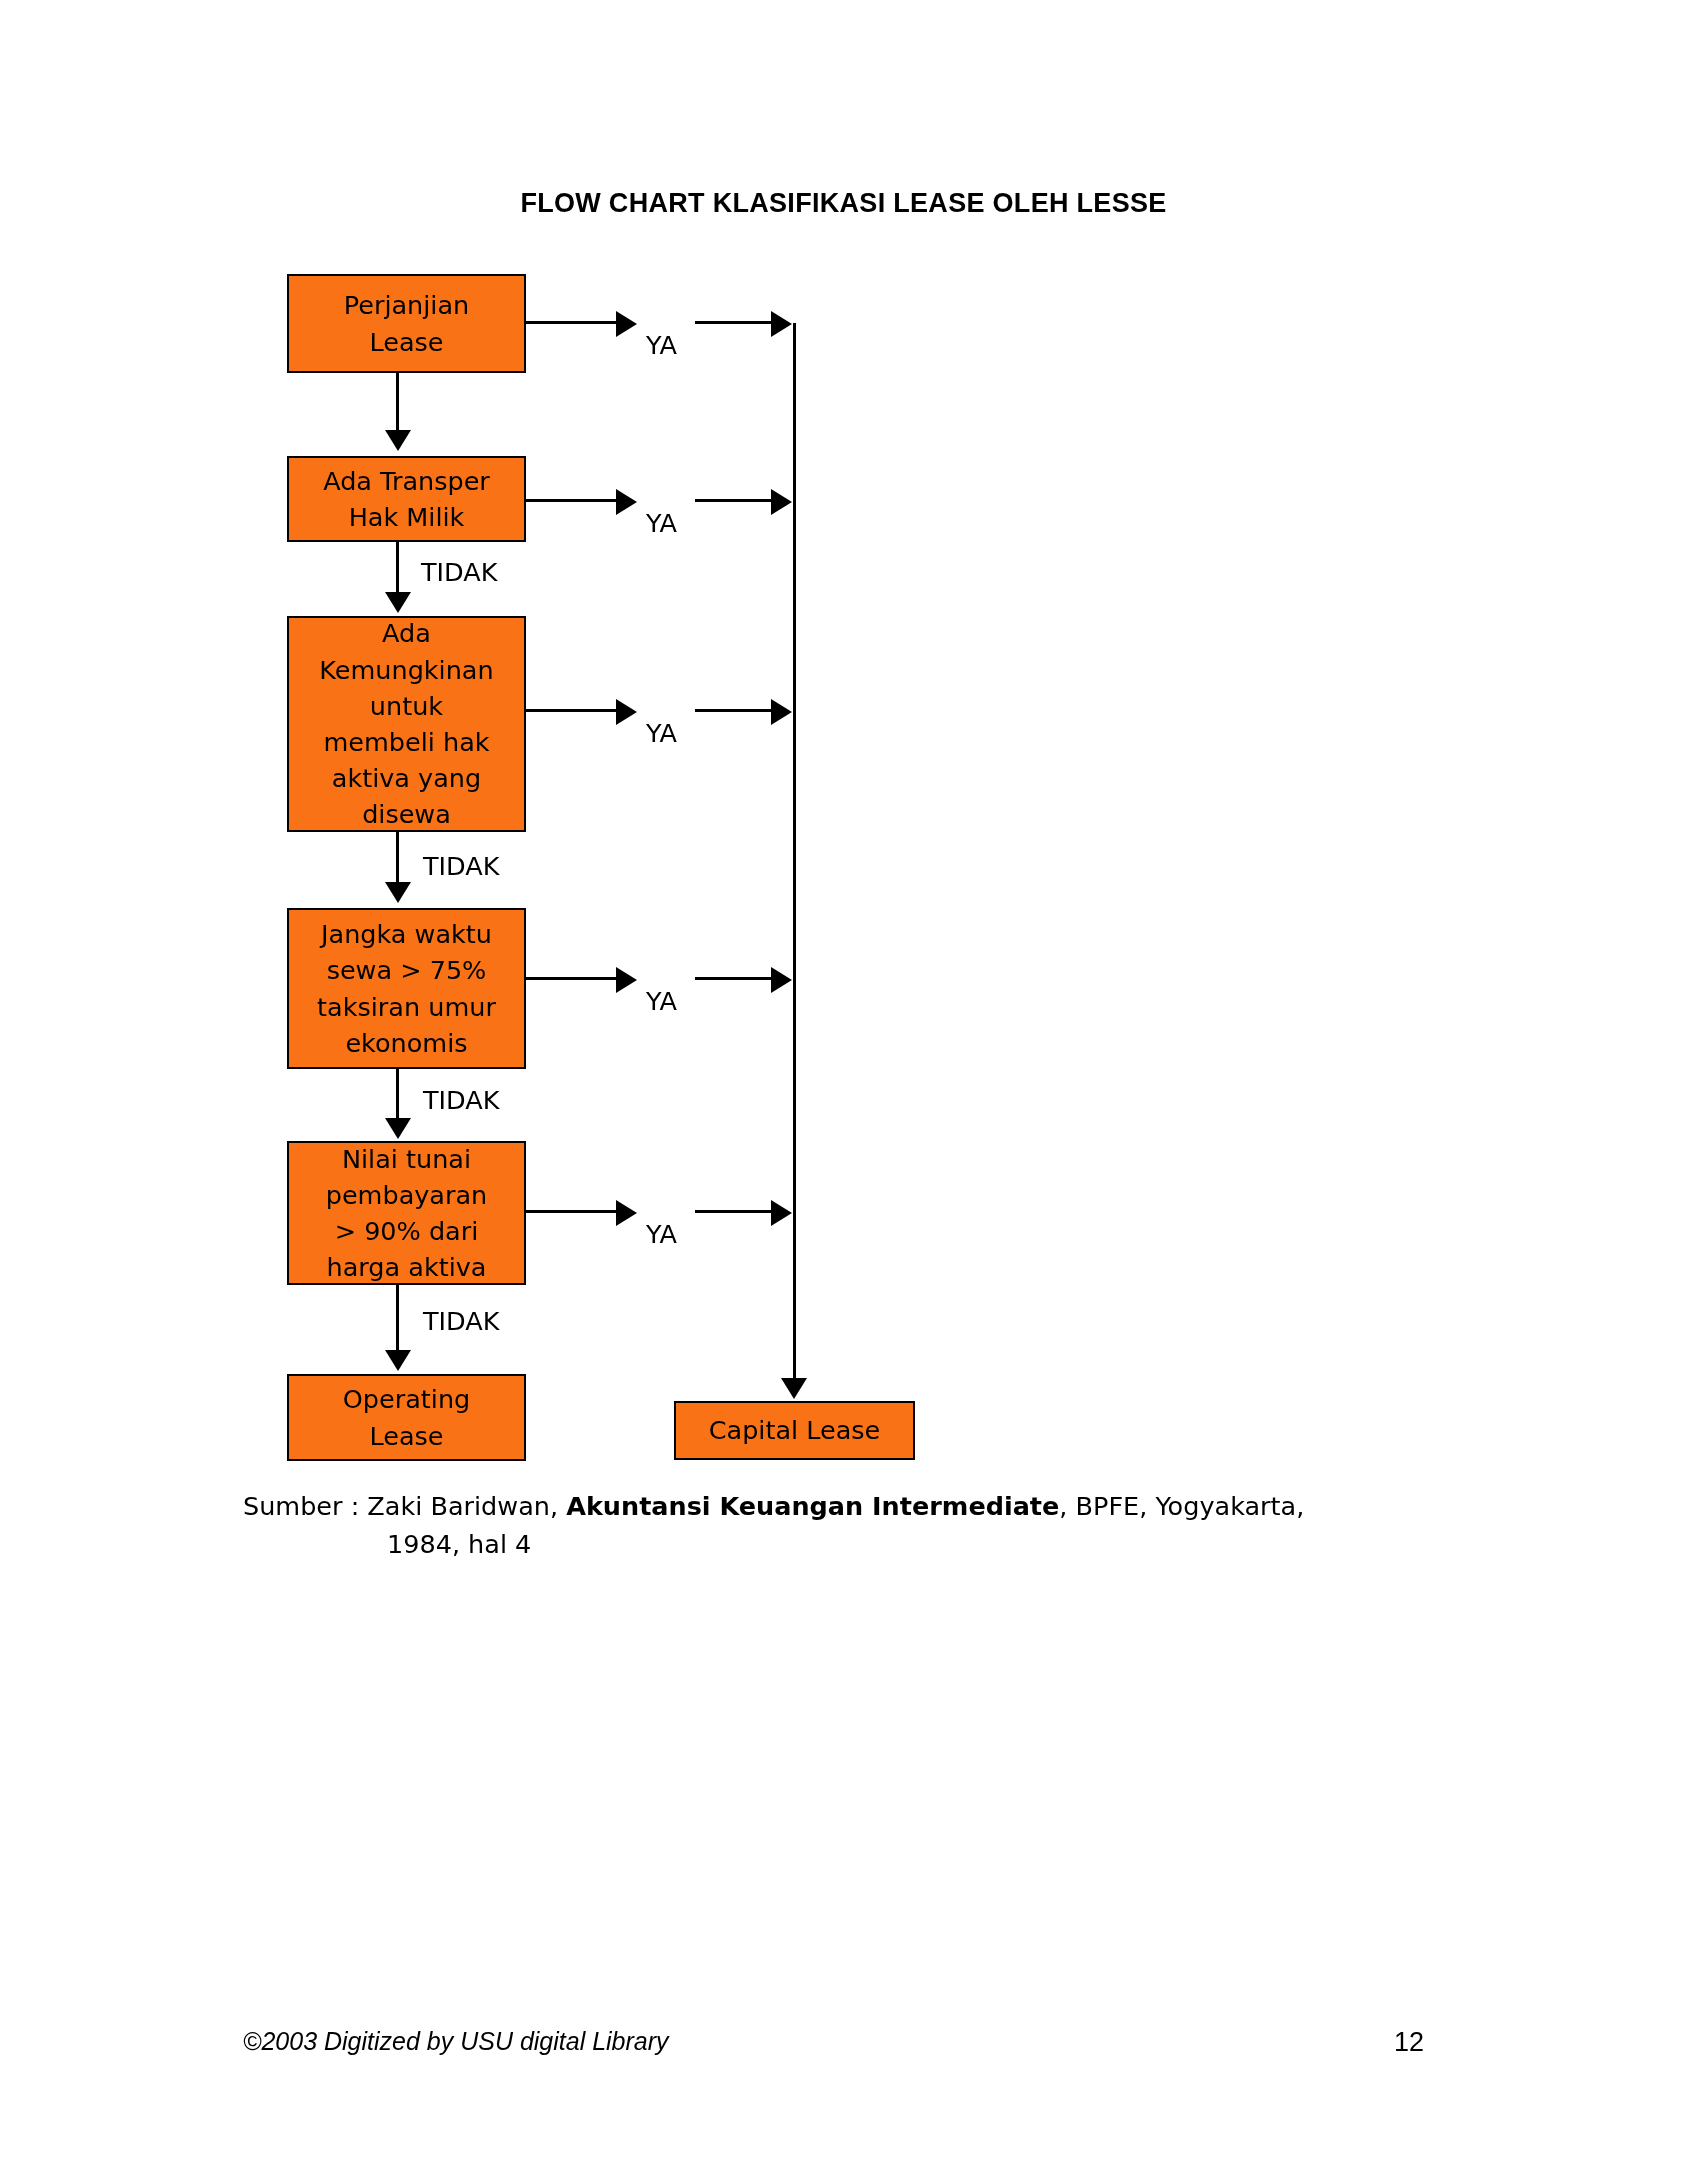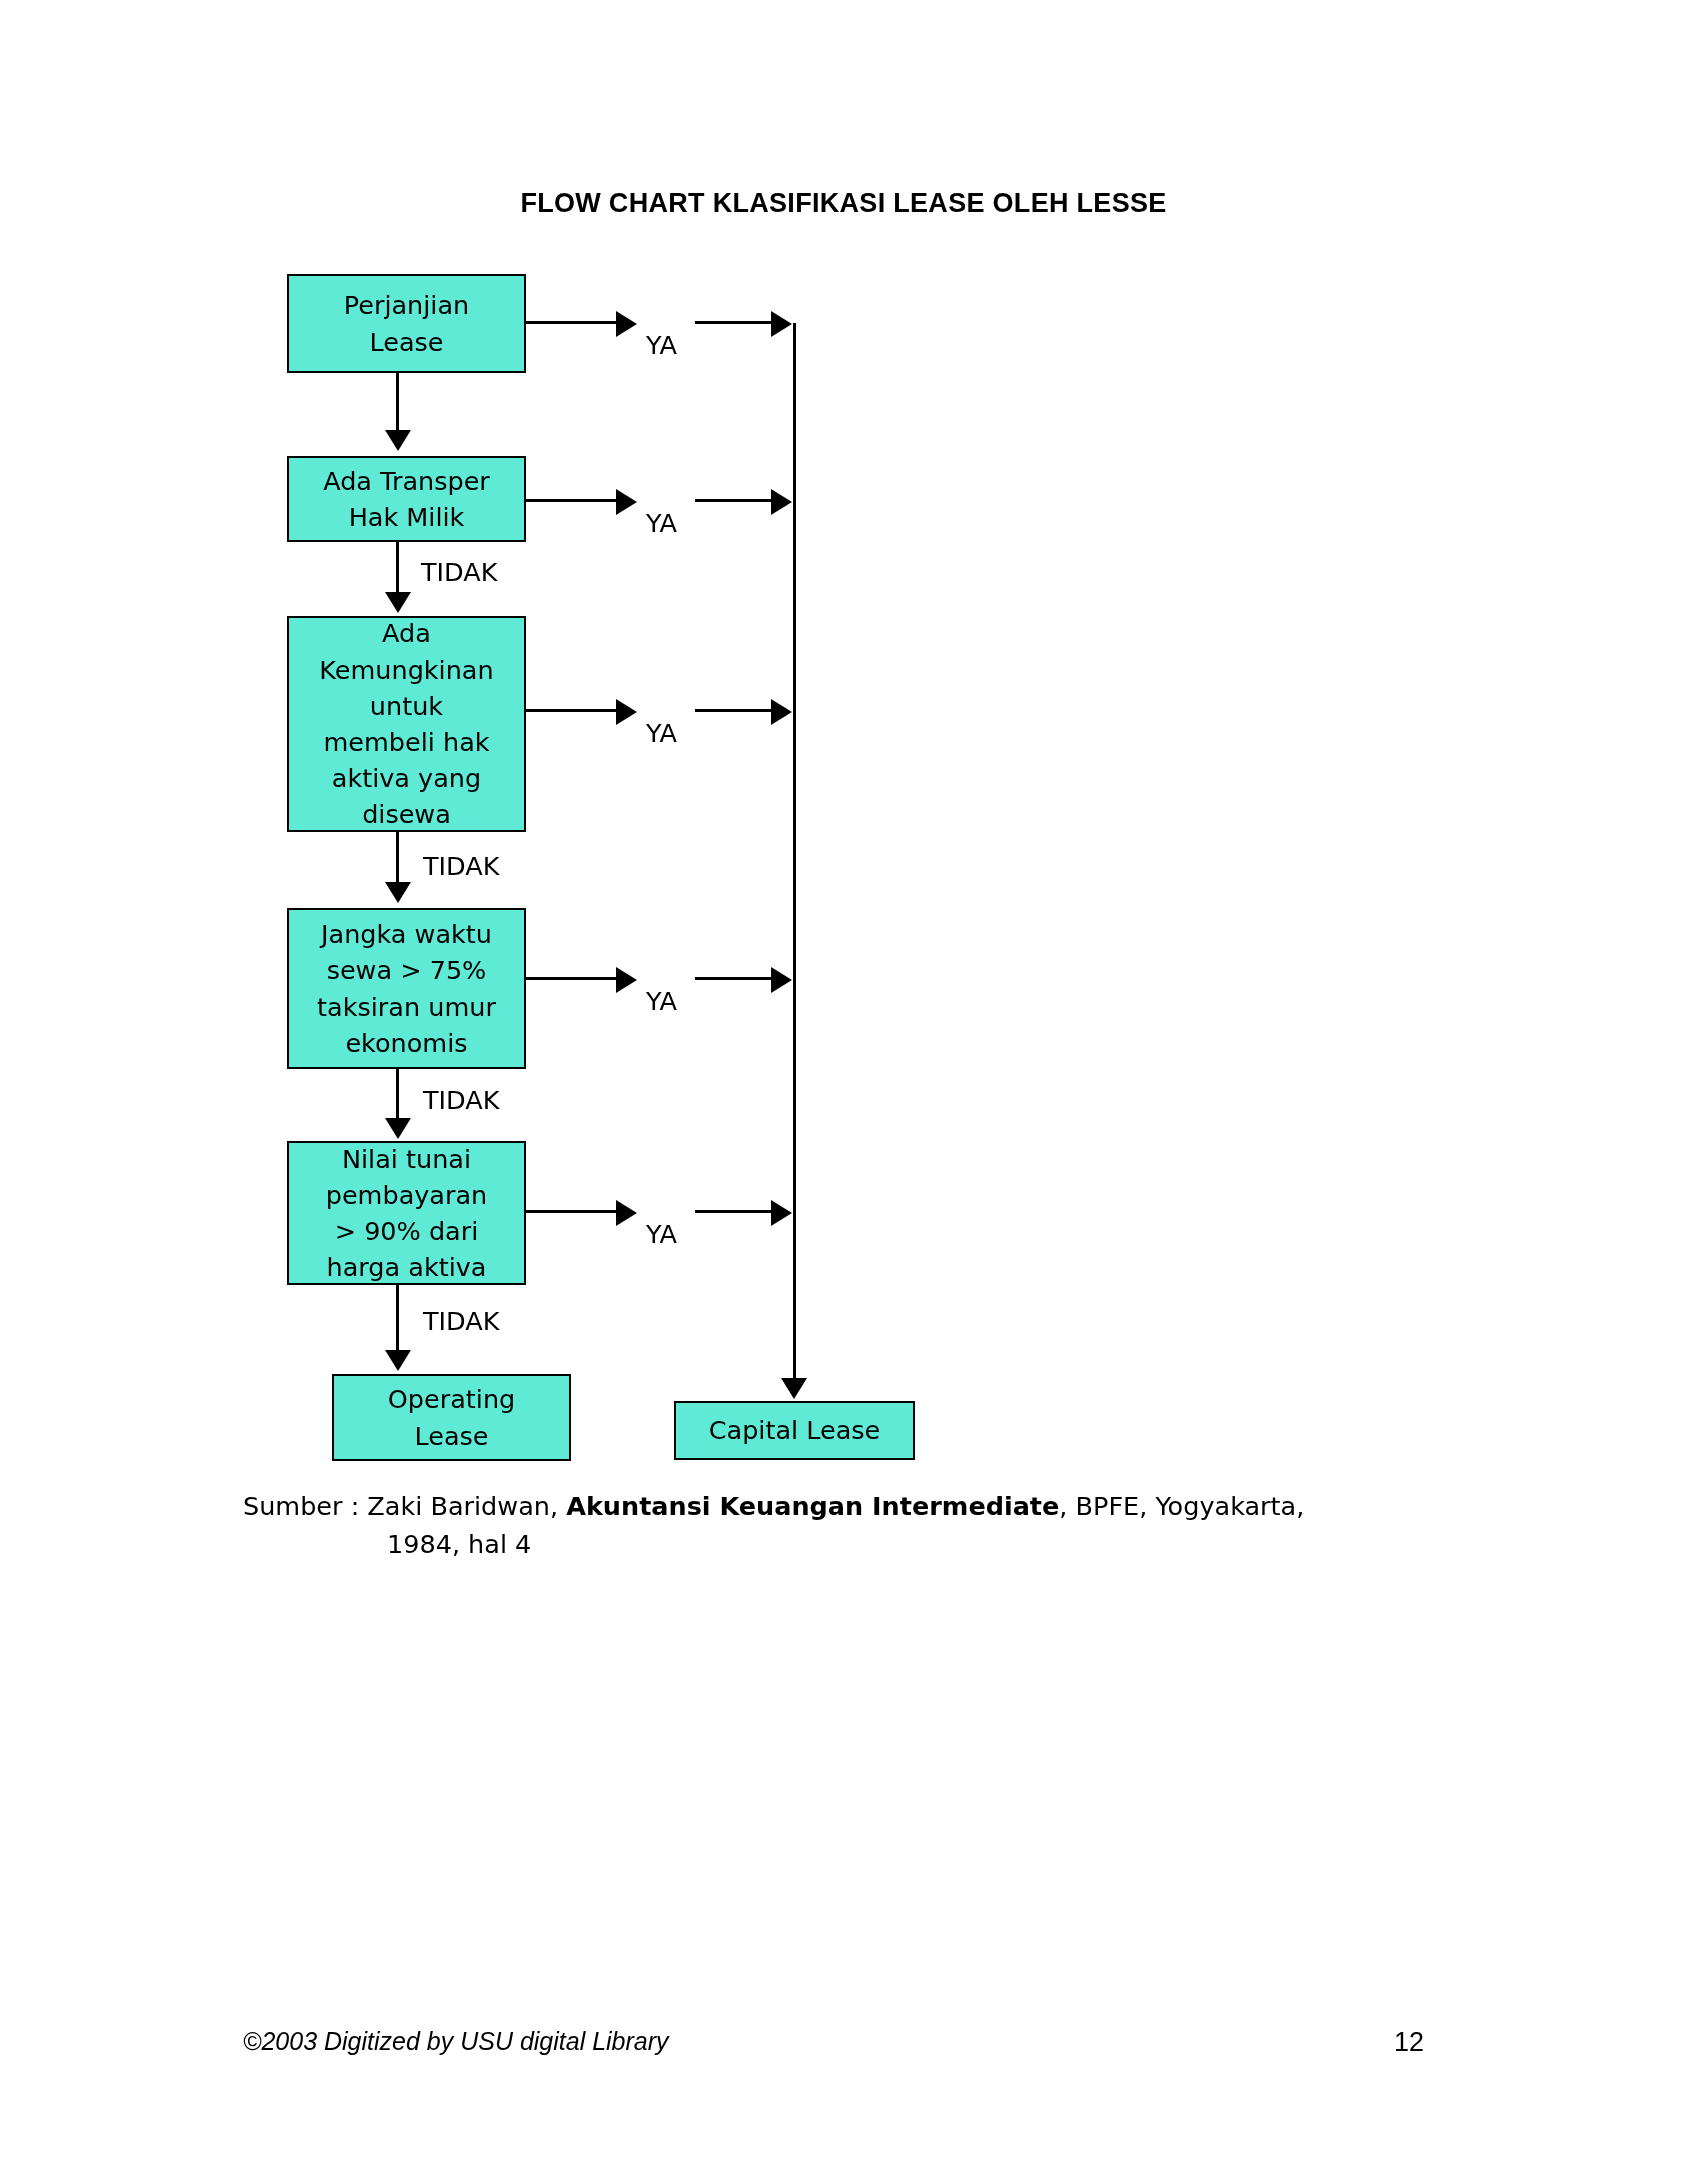--- a/index.html
+++ b/index.html
@@ -35,38 +35,38 @@
     font-size: 27px;
     letter-spacing: 0.3px;
     white-space: nowrap;
   }
 
   
   .node {
     position: absolute;
     box-sizing: border-box;
     border: 2.5px solid #000000;
-    background: #5eead4;
+    background: #f97316;
     display: flex;
     align-items: center;
     justify-content: center;
     text-align: center;
     font-family: "DejaVu Sans", sans-serif;
     font-size: 25.5px;
     line-height: 1.42;
     padding: 1.6px 5px;
     white-space: pre-line;
   }
 
   #node-perjanjian   { left: 287px;  top: 274px;  width: 239px; height: 99px; }
   #node-transper     { left: 287px;  top: 456px;  width: 239px; height: 86px; }
   #node-kemungkinan  { left: 287px;  top: 616px;  width: 239px; height: 216px; }
   #node-jangka       { left: 287px;  top: 908px; width: 239px; height: 161px; }
   #node-nilai        { left: 287px;  top: 1141px; width: 239px; height: 144px; }
-  #node-operating    { left: 287px;  top: 1374px; width: 239px; height: 87px; margin-left: 45px; }
+  #node-operating    { left: 287px;  top: 1374px; width: 239px; height: 87px; }
   #node-capital      { left: 674px;  top: 1401px; width: 241px; height: 59px;  }
 
   
   .vline {
     position: absolute;
     width: 3.3px;
     background: #000000;
   }
   .hline {
     position: absolute;

